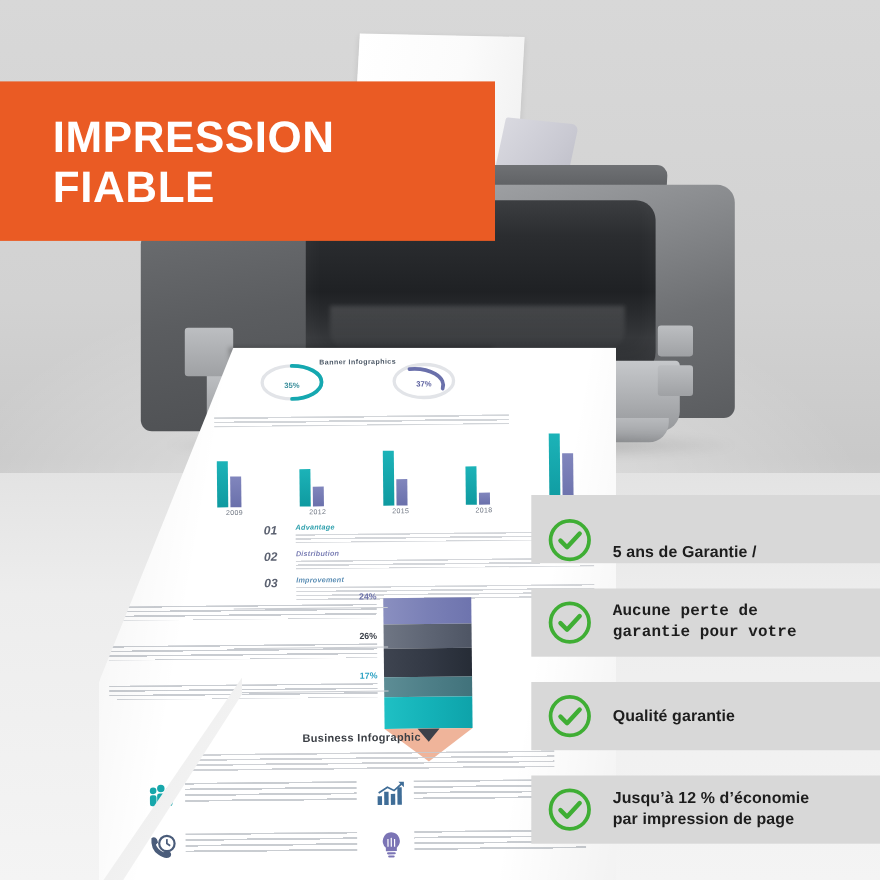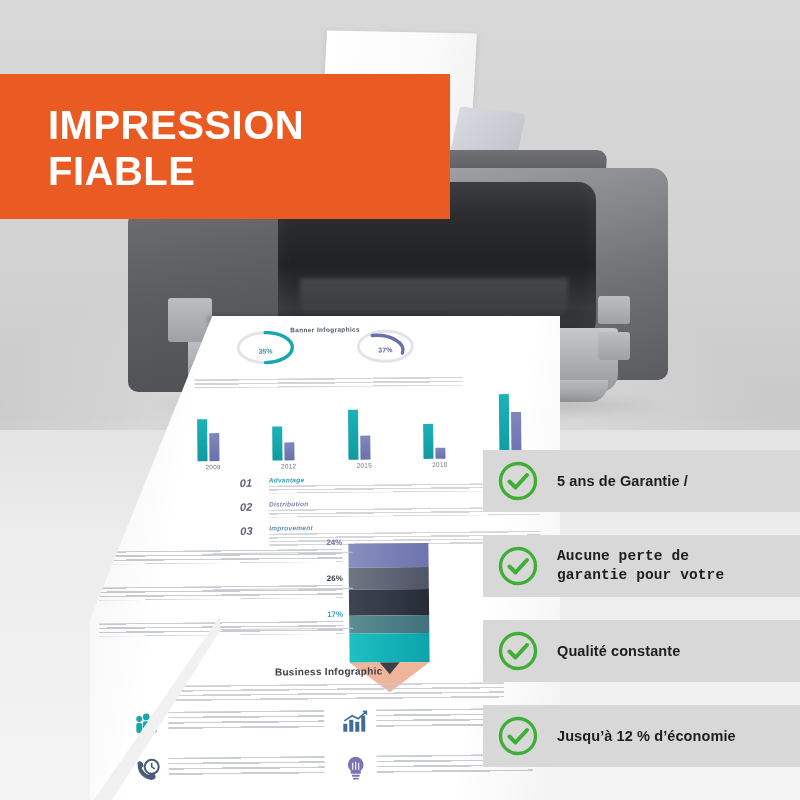--- a/index.html
+++ b/index.html
@@ -431,21 +431,21 @@
   <div class="paper-fold"></div>
 
   <div class="banner">
     <h1>
       <span>IMPRESSION</span>
       <span>FIABLE</span>
     </h1>
   </div>
 
   <div class="features" id="features">
-      <div class="fcard" style="background: rgb(216, 216, 216);">
+      <div class="fcard" style="background: rgb(216, 216, 216); align-items: flex-end;">
         <span class="chk"><svg width="42" height="42" viewBox="0 0 42 42">
             <circle cx="21" cy="21" r="17.5" fill="none" stroke="#3fae34" stroke-width="3.4"></circle>
             <path d="M12.5 21.5 L18.5 27.5 L30 15" fill="none" stroke="#3fae34" stroke-width="4" stroke-linecap="round" stroke-linejoin="round"></path>
           </svg></span>
         <div class="ftxt">
           <span>5 ans de Garantie /</span>
         </div>
       </div>
       <div class="fcard" style="background: rgb(216, 216, 216); font-family: Liberation Mono, monospace;">
         <span class="chk"><svg width="42" height="42" viewBox="0 0 42 42">
@@ -456,27 +456,28 @@
           <span>Aucune perte de</span>
           <span>garantie pour votre</span>
         </div>
       </div>
       <div class="fcard" style="background: rgb(216, 216, 216);">
         <span class="chk"><svg width="42" height="42" viewBox="0 0 42 42">
             <circle cx="21" cy="21" r="17.5" fill="none" stroke="#3fae34" stroke-width="3.4"></circle>
             <path d="M12.5 21.5 L18.5 27.5 L30 15" fill="none" stroke="#3fae34" stroke-width="4" stroke-linecap="round" stroke-linejoin="round"></path>
           </svg></span>
         <div class="ftxt">
-          <span>Qualité constante</span>
+          <span>Qualité garantie</span>
         </div>
       </div>
       <div class="fcard" style="background: rgb(216, 216, 216);">
         <span class="chk"><svg width="42" height="42" viewBox="0 0 42 42">
             <circle cx="21" cy="21" r="17.5" fill="none" stroke="#3fae34" stroke-width="3.4"></circle>
             <path d="M12.5 21.5 L18.5 27.5 L30 15" fill="none" stroke="#3fae34" stroke-width="4" stroke-linecap="round" stroke-linejoin="round"></path>
           </svg></span>
         <div class="ftxt">
           <span>Jusqu’à 12 % d’économie</span>
+          <span>par impression de page</span>
         </div>
       </div>
     </div>
 
 </div>
 
 </body></html>

